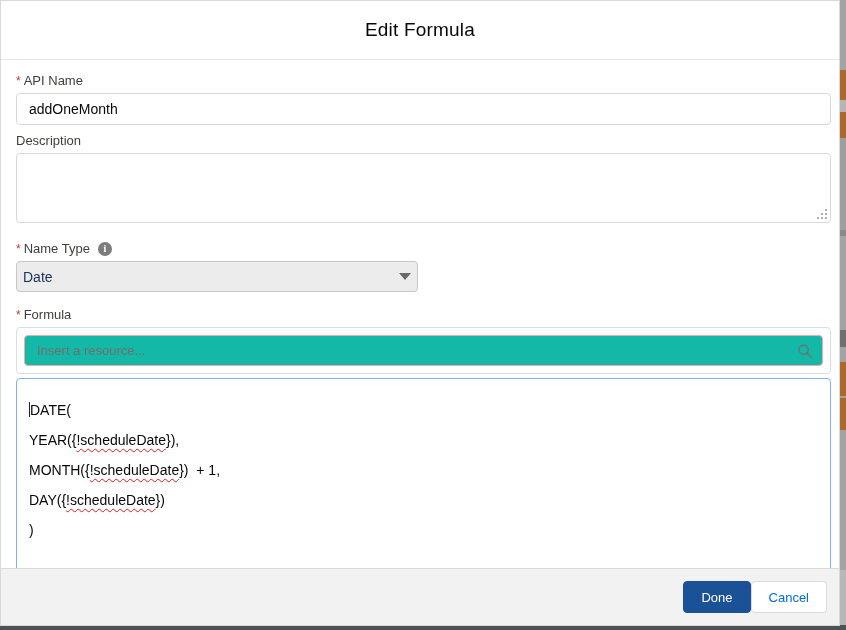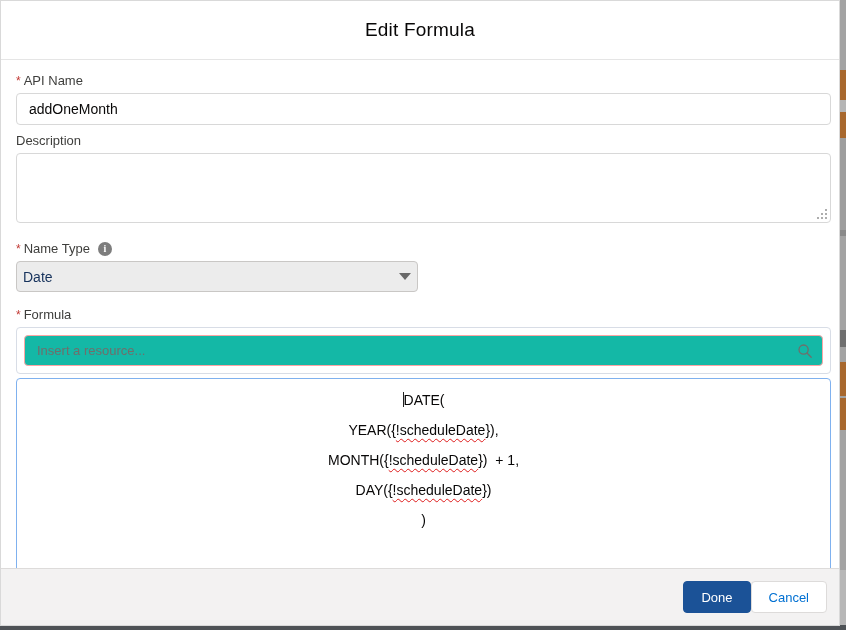--- a/index.html
+++ b/index.html
@@ -79,21 +79,21 @@
   .resource-input{
     flex:1;border:none;outline:none;background:transparent;height:100%;
     padding:0 30px 0 12px;font-size:13px;color:#080707;
     font-family:"Liberation Sans","DejaVu Sans",sans-serif;
   }
   .resource-input::placeholder{color:#706e6b;opacity:1;}
   .search-icon{position:absolute;right:9px;top:7px;width:16px;height:16px;}
   .formula-editor{
     position:relative;box-sizing:border-box;width:815px;height:228px;margin-top:4px;
     border:1px solid var(--focus-border,#7fb1ef);border-radius:4px;background:#fff;
-    padding:6px 12px;cursor:text;overflow:hidden;text-align:center;
+    padding:16px 12px;cursor:text;overflow:hidden;
   }
   .fline{font-size:14px;color:#080707;line-height:30px;white-space:pre-wrap;}
   .seg{white-space:pre-wrap;}
   .misspelled{
     text-decoration:underline;
     text-decoration-style:wavy;
     text-decoration-color:var(--spellcheck-underline,#de1b1b);
     text-decoration-thickness:1px;
     text-underline-offset:3px;
   }

